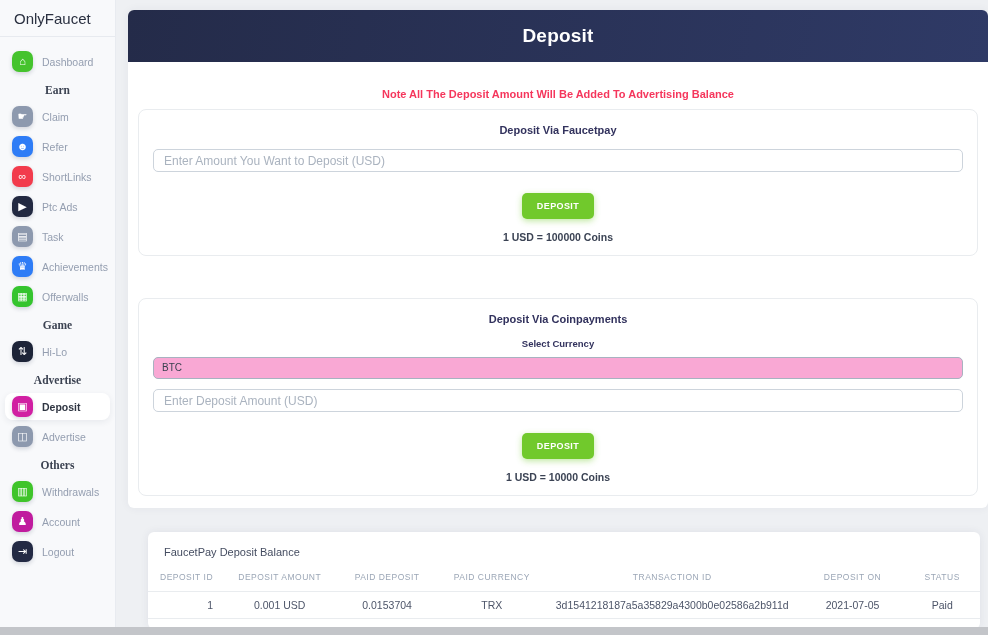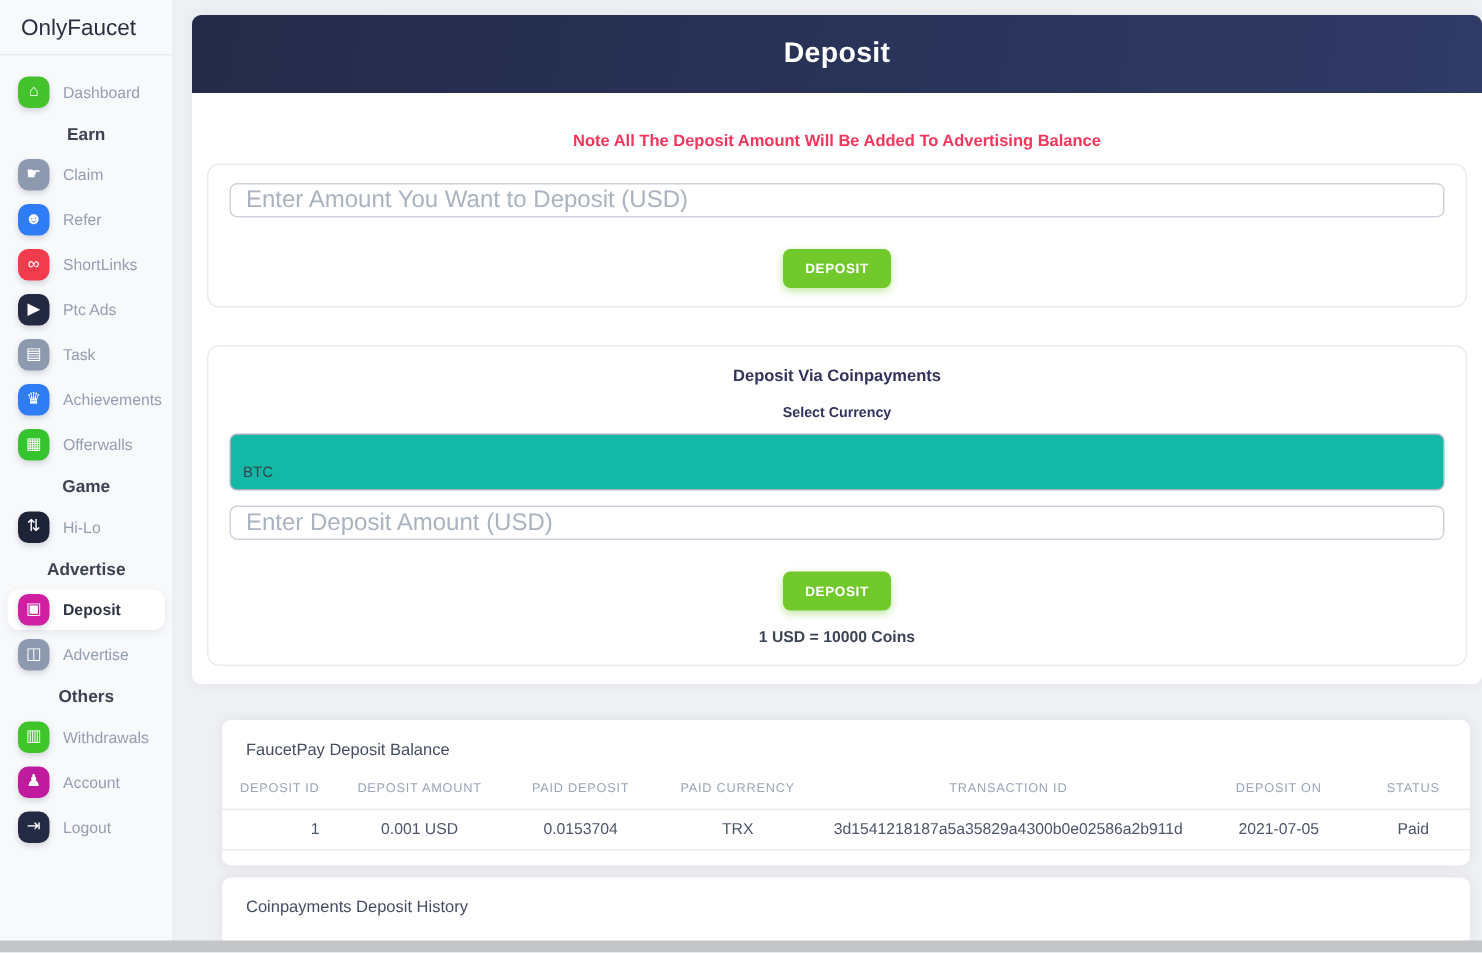--- a/index.html
+++ b/index.html
@@ -30,50 +30,50 @@
   }
   .nav-item.active .nav-label { color:#2f3542; font-weight:bold; }
   .nav-icon {
     width:21px; height:21px; border-radius:7px; flex:0 0 21px;
     color:#fff; font-size:11px; line-height:21px; text-align:center;
     box-shadow:0 2px 4px rgba(40,50,80,.18);
   }
   .nav-label { font-size:10.5px; color:#949eb0; white-space:nowrap; }
   .nav-section {
     font-size:11.5px; font-weight:bold; color:#3c4352;
-    text-align:center; margin:9px 0 7px;
+    text-align:center; margin:9px 0 7px;font-family:Liberation Serif, serif;
   }
   
   .main { position:absolute; left:116px; top:0; right:0; bottom:0; padding:10px 0 0 12px; }
   .outer-card {
     background:#fff; border-radius:6px;
     box-shadow:0 0 10px rgba(50,50,93,.06);
   }
   .page-header {
     height:52px; border-radius:6px 6px 0 0;
     background:linear-gradient(100deg,#242b49 0%,#2f3a66 100%);
     display:flex; align-items:center; justify-content:center;
   }
   .page-title { color:#fff; font-size:19px; font-weight:bold; letter-spacing:.2px; }
   .card-body { padding:26px 10px 12px; }
   .note { font-size:11px; font-weight:bold; text-align:center; margin-bottom:9px; }
   .sub-box { border:1px solid #e9ecef; border-radius:8px; padding:12px 14px; }
-  .sub-box + .sub-box { margin-top:25px; }
+  .sub-box + .sub-box { margin-top:42px; }
   .sub-heading { text-align:center; font-size:11px; font-weight:bold; color:#32325d; margin:2px 0 13px; }
   .select-label { text-align:center; font-size:9.5px; font-weight:bold; color:#32325d; margin:0 0 8px; }
   .text-input {
     width:100%; height:23px; border:1px solid #cdd4dc; border-radius:5px;
-    padding:0 10px; font-size:16px; color:#3c4453; background:#fff;
+    padding:0 10px; font-size:12px; color:#3c4453; background:#fff;
     font-family:"Liberation Sans", sans-serif; outline:none;
   }
   .text-input::placeholder { color:#aab3bf; }
   .currency-select {
-    width:100%; height:38px; background:#14b8a6; border:1px solid #a8b2c0;
+    width:100%; height:22px; background:#f9a8d4; border:1px solid #a8b2c0;
     border-radius:5px; font-size:10px; color:#39414f; line-height:20px;
-    padding:16px 8px; margin-bottom:10px; cursor:pointer;
+    padding:0 8px; margin-bottom:10px; cursor:pointer;
   }
   .btn-row { text-align:center; margin-top:21px; }
   .deposit-btn {
     border:none; color:#fff; font-weight:bold; font-size:9px; letter-spacing:.4px;
     border-radius:5px; padding:8px 15px; cursor:pointer;
     font-family:"Liberation Sans", sans-serif;
     box-shadow:0 2px 6px rgba(113,201,44,.45);
   }
   .rate { text-align:center; font-size:10.5px; font-weight:bold; color:#3b4354; margin-top:12px; }
   
@@ -194,24 +194,26 @@
 
   <div class="outer-card">
     <div class="page-header">
       <div class="page-title">Deposit</div>
     </div>
     <div class="card-body">
 
       <div class="note" style="color: rgb(245, 54, 92);">Note All The Deposit Amount Will Be Added To Advertising Balance</div>
 
       <div class="sub-box">
+        <div class="sub-heading">Deposit Via Faucetpay</div>
         <input class="text-input" type="text" placeholder="Enter Amount You Want to Deposit (USD)" style="">
         <div class="btn-row">
           <button class="deposit-btn" style="background: rgb(113, 201, 44);">DEPOSIT</button>
         </div>
+        <div class="rate">1 USD = 100000 Coins</div>
       </div>
 
       <div class="sub-box">
         <div class="sub-heading">Deposit Via Coinpayments</div>
         <div class="select-label">Select Currency</div>
         <div class="currency-select">BTC</div>
         <input class="text-input" type="text" placeholder="Enter Deposit Amount (USD)" style="">
         <div class="btn-row">
           <button class="deposit-btn" style="background: rgb(113, 201, 44);">DEPOSIT</button>
         </div>

